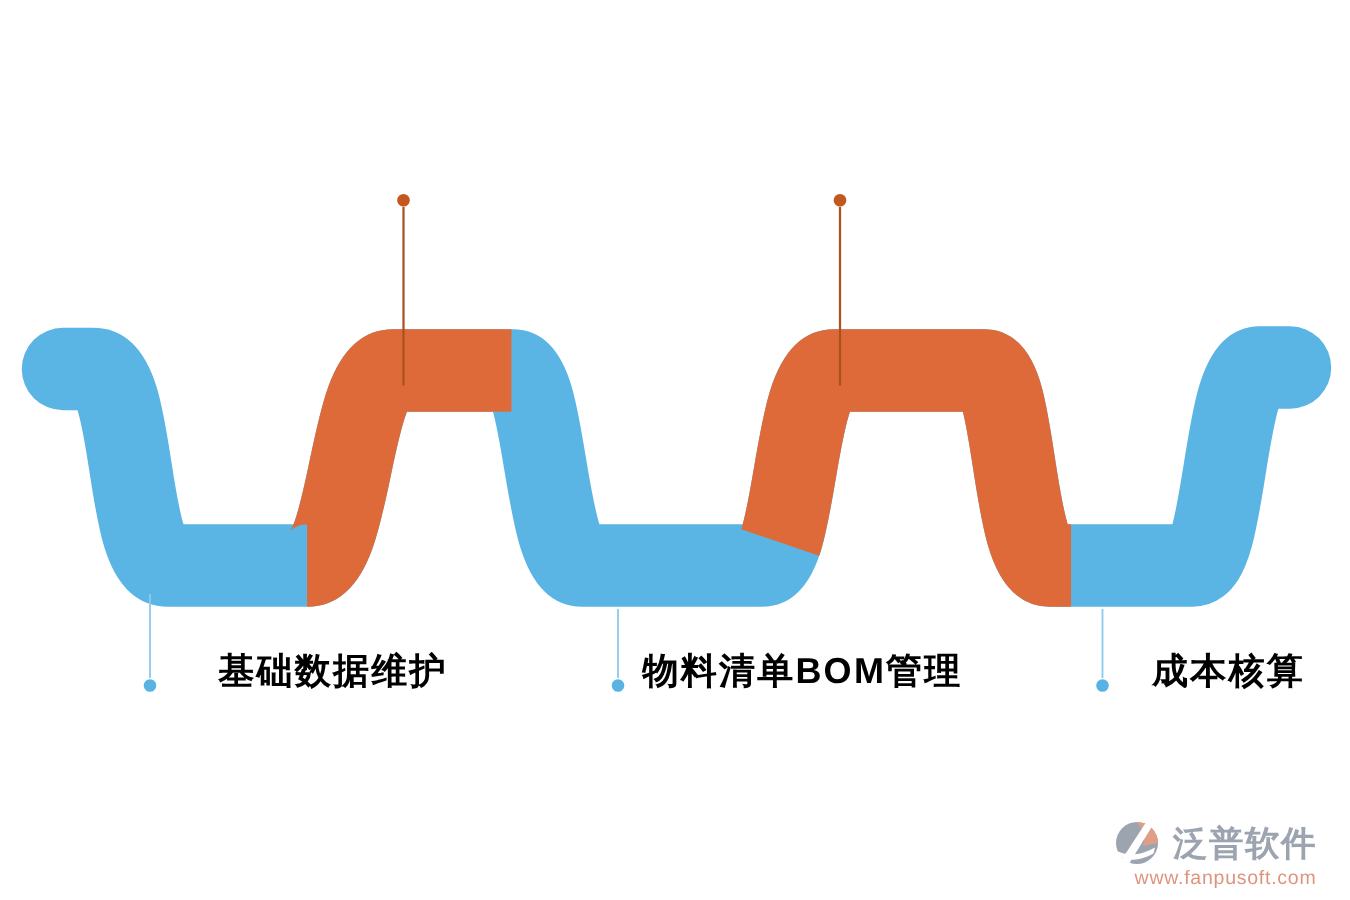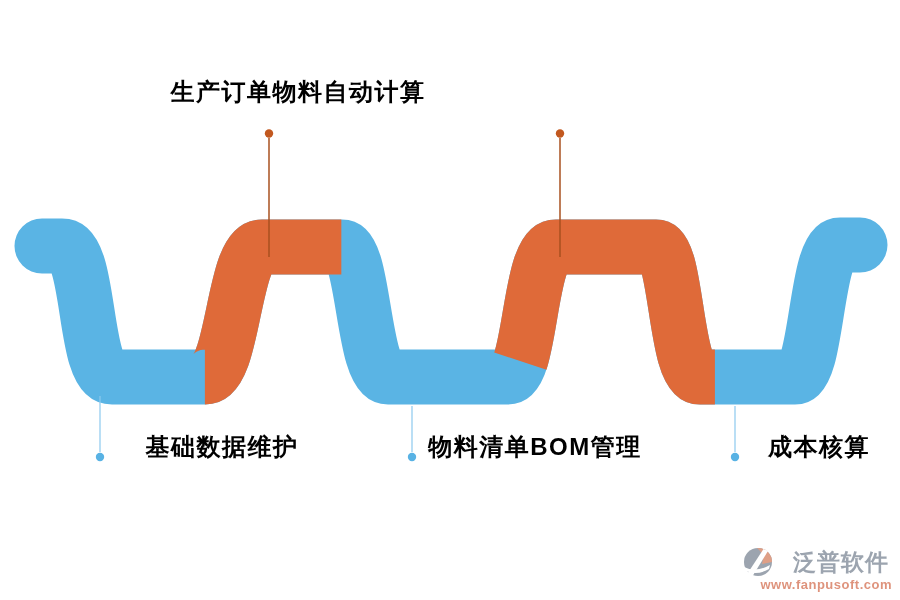--- a/index.html
+++ b/index.html
@@ -23,36 +23,36 @@
   .watermark{
     position:absolute;
     right:8px;
     bottom:8px;
     width:150px;
     opacity:.95;
   }
   .wm-row{
     display:flex;
     align-items:center;
-    gap:18px;
+    gap:7px;
     justify-content:flex-start;
   }
   .wm-brand{
     font-size:23px;
     font-weight:700;
     color:#97A0AB;
     letter-spacing:1px;
     white-space:nowrap;
   }
   .wm-url{
     font-size:13px;
-    font-weight:700;
+    font-weight:400;
     color:#DD8E76;
     letter-spacing:.5px;
-    text-align:right;
+    text-align:center;
     margin-top:-2px;
     white-space:nowrap;
   }
 </style>
 </head>
 <body>
 
 <div class="stage">
 
   <svg class="wave-svg" width="900" height="600" viewBox="0 0 900 600">
@@ -80,21 +80,20 @@
       <line x1="412" y1="406" x2="412" y2="452" stroke-width="1.2" stroke="#8CC9EE"></line>
       <circle cx="412" cy="457" r="4.2" fill="#58B2E4"></circle>
     </g>
 
     <g>
       <line x1="735" y1="406" x2="735" y2="452" stroke-width="1.2" stroke="#8CC9EE"></line>
       <circle cx="735" cy="457" r="4.2" fill="#58B2E4"></circle>
     </g>
   </svg>
 
-  <div class="milestone-label" style="left:298px;top:76px">生产订单物料自动计算</div>
 
 
   <div class="milestone-label" style="left:535px;top:431px">物料清单BOM管理</div>
 
   <div class="milestone-label" style="left:222px;top:431px">基础数据维护</div>
 
   <div class="milestone-label" style="left:819px;top:431px">成本核算</div>
 
   <div class="watermark">
     <div class="wm-row">

